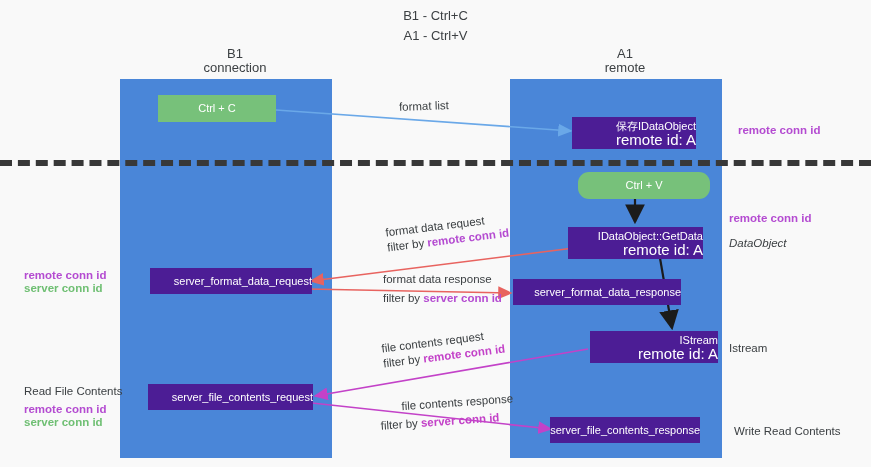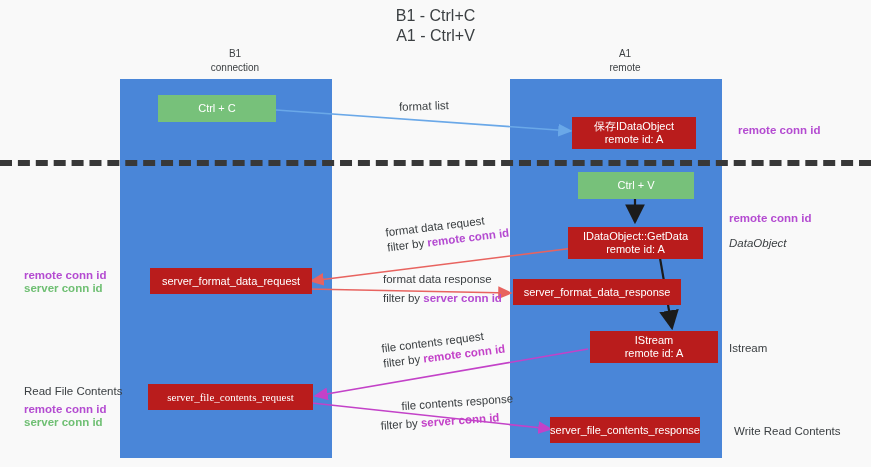--- a/index.html
+++ b/index.html
@@ -15,30 +15,30 @@
     width: 871px;
     height: 467px;
     background: #f9f9f9;
   }
 
   
   .title {
     position: absolute;
     left: 0; right: 0; top: 6px;
     text-align: center;
-    font-size: 16px;
+    font-size: 13px;
     color: #3c4043;
     line-height: 20px;
   }
 
   
   .lane-head {
     position: absolute;
     text-align: center;
-    font-size: 10px;
+    font-size: 13px;
     color: #3c4043;
     line-height: 14px;
   }
 
   
   .lane {
     position: absolute;
     background: #4a86d8;
   }
 
@@ -58,23 +58,23 @@
     flex-direction: column;
     align-items: center;
     justify-content: center;
     color: #ffffff;
     font-size: 11px;
     line-height: 13px;
     text-align: center;
     z-index: 5;
     padding: 2px 0;
   }
-  .node.orange { background: #b91c1c; }
+  .node.orange { background: #4c1d95; align-items: flex-end; }
   .node.green  { background: #77c17a; }
-  .node .l2 { font-size: 11px; }
+  .node .l2 { font-size: 15px; }
 
   
   .ann {
     position: absolute;
     font-size: 11.5px;
     line-height: 14px;
     color: #3c4043;
     white-space: nowrap;
     z-index: 4;
   }
@@ -161,21 +161,21 @@
 
   <div class="node green" style="left:158px; top:95px; width:118px; height:27px;">
     <div>Ctrl + C</div>
   </div>
 
   <div class="node orange" style="left:572px; top:117px; width:124px; height:32px;">
     <div>保存IDataObject</div>
     <div class="l2">remote id: A</div>
   </div>
 
-  <div class="node green" style="left:578px; top:172px; width:116px; height:27px;">
+  <div class="node green" style="left:578px; top:172px; width:132px; height:27px;border-radius:11px;">
     <div>Ctrl + V</div>
   </div>
 
   <div class="node orange" style="left:568px; top:227px; width:135px; height:32px;">
     <div>IDataObject::GetData</div>
     <div class="l2">remote id: A</div>
   </div>
 
   <div class="node orange" style="left:513px; top:279px; width:168px; height:26px;">
     <div>server_format_data_response</div>
@@ -183,21 +183,21 @@
 
   <div class="node orange" style="left:150px; top:268px; width:162px; height:26px;">
     <div>server_format_data_request</div>
   </div>
 
   <div class="node orange" style="left:590px; top:331px; width:128px; height:32px;">
     <div>IStream</div>
     <div class="l2">remote id: A</div>
   </div>
 
-  <div class="node orange" style="left:148px; top:384px; width:165px; height:26px;font-family:Liberation Serif, serif;">
+  <div class="node orange" style="left:148px; top:384px; width:165px; height:26px;">
     <div>server_file_contents_request</div>
   </div>
 
   <div class="node orange" style="left:550px; top:417px; width:150px; height:26px;">
     <div>server_file_contents_response</div>
   </div>
 
   <div class="edge-label" style="left:399px; top:99px; transform:rotate(-2deg);">
     <div>format list</div>
   </div>

